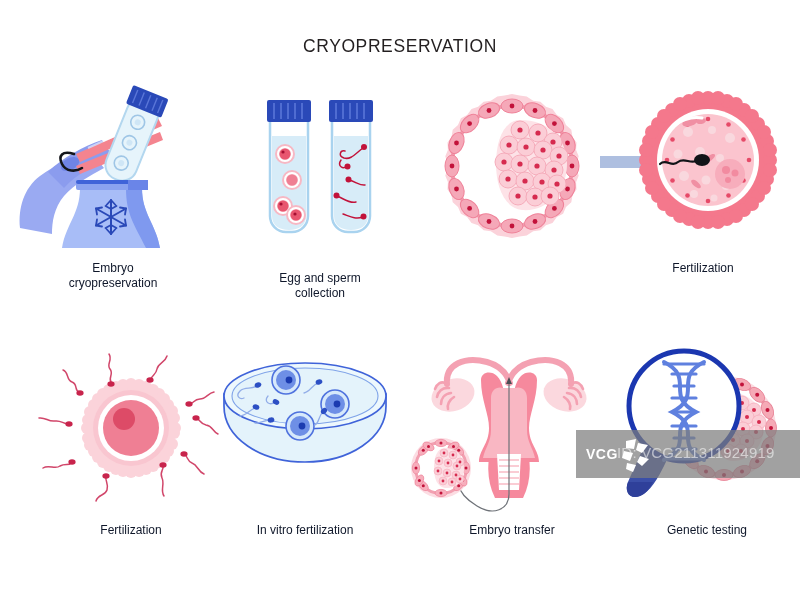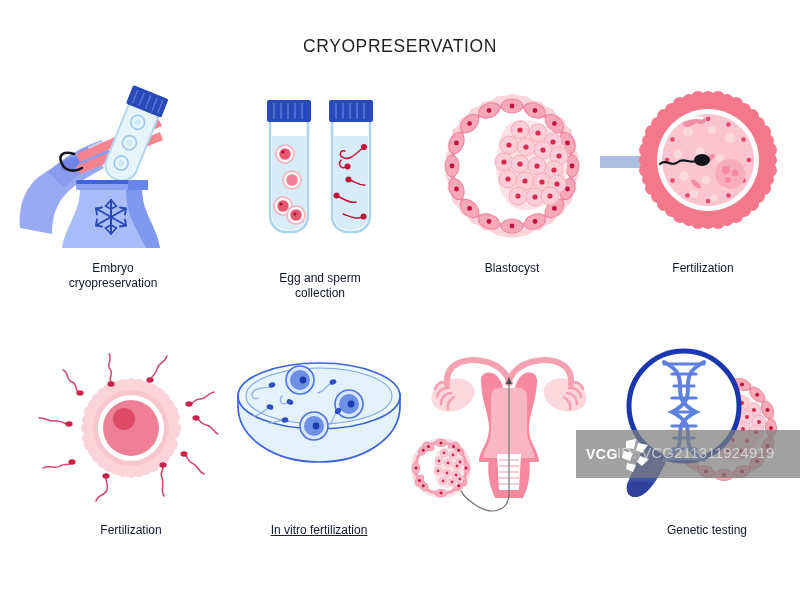--- a/index.html
+++ b/index.html
@@ -50,21 +50,21 @@
     color: #0f172a;
     white-space: pre-line;
   }
   
   #panel-embryo-cryopreservation { left: 18px;  top: 88px; }
   #panel-egg-sperm-collection     { left: 225px; top: 88px; }
   #panel-blastocyst               { left: 417px; top: 88px; }
   #panel-fertilization-icsi       { left: 608px; top: 88px; }
 
   #panel-fertilization-sperm      { left: 36px;  top: 350px; }
-  #panel-in-vitro-fertilization   { left: 224px; top: 350px; text-decoration: underline; }
+  #panel-in-vitro-fertilization   { left: 210px; top: 350px; }
   #panel-embryo-transfer          { left: 417px; top: 350px; }
   #panel-genetic-testing          { left: 612px; top: 350px; }
 
   #panel-embryo-cryopreservation .caption { margin-top: 8px; }
   #panel-egg-sperm-collection .caption    { margin-top: 18px; }
   #panel-blastocyst .caption              { margin-top: 8px; }
   #panel-fertilization-icsi .caption      { margin-top: 8px; }
 
   #panel-fertilization-sperm .caption,
   #panel-in-vitro-fertilization .caption,
@@ -333,21 +333,20 @@
                 <circle cx="30" cy="16" r="2.6"></circle>
                 <circle cx="45" cy="18" r="2.6"></circle>
               <circle cx="6" cy="30" r="2.6"></circle>
                 <circle cx="23" cy="31" r="2.6"></circle>
                 <circle cx="38" cy="30" r="2.6"></circle>
             </g>
           </g>
         </g>
       </svg>
     </div>
-    <div class="caption">Blastocyst</div>
   </div>
 
   <div class="panel" id="panel-fertilization-icsi">
     <div class="art">
       <svg width="190" height="165" viewBox="0 0 190 165">
 
         <g>
           <rect x="-8" y="68" width="56" height="12" fill="#aebfe0"></rect>
           <rect x="36" y="66" width="22" height="16" fill="#6d7fa6"></rect>
         </g>
@@ -672,20 +671,21 @@
             <circle cx="-3" cy="3" r="1.4"></circle>
               <circle cx="6" cy="5" r="1.4"></circle>
               <circle cx="15" cy="7" r="1.4"></circle>
             <circle cx="2" cy="13" r="1.4"></circle>
               <circle cx="11" cy="14" r="1.4"></circle>
               <circle cx="19" cy="11" r="1.4"></circle>
           </g>
         </g>
       </svg>
     </div>
+    <div class="caption">Embryo transfer</div>
   </div>
 
   <div class="panel" id="panel-genetic-testing">
     <div class="art">
       <svg width="190" height="165" viewBox="0 0 190 165">
 
         <g transform="translate(112,78)">
           <circle cx="0" cy="0" r="52" fill="#fbdce1"></circle>
           <circle cx="0" cy="0" r="49" fill="#f0a3ae"></circle>
           <circle cx="0" cy="0" r="45" fill="#ffffff"></circle>

